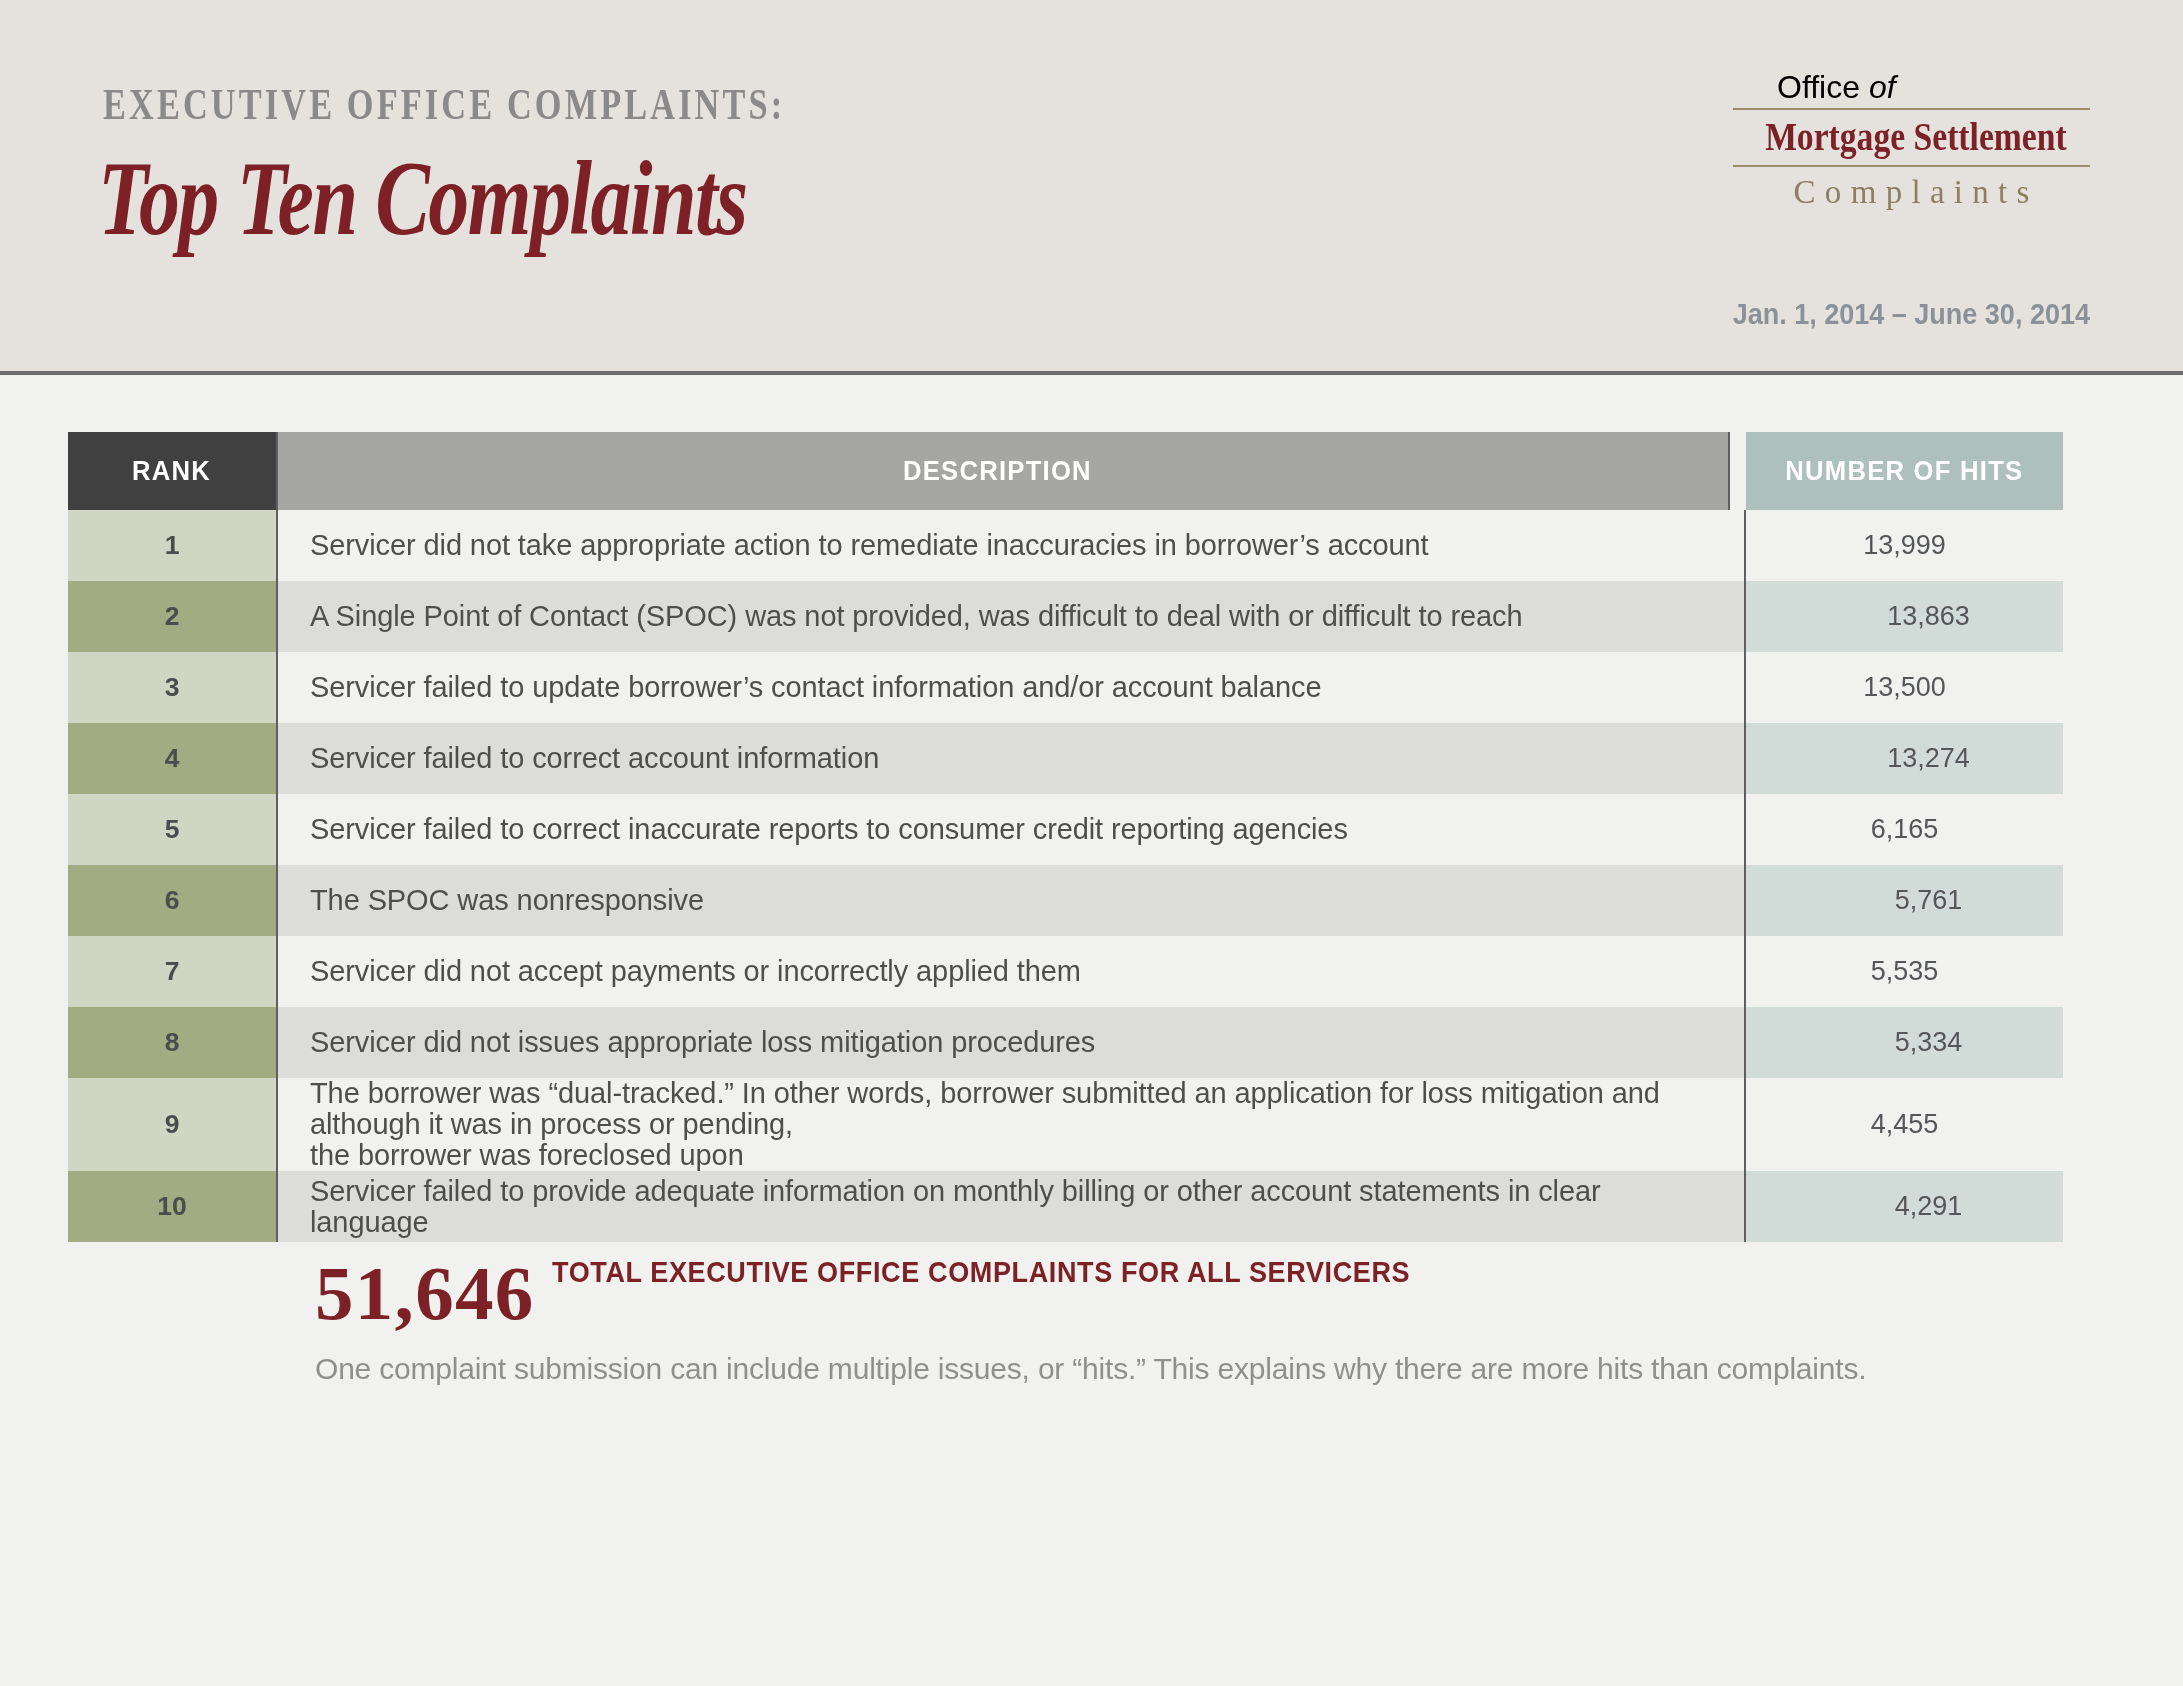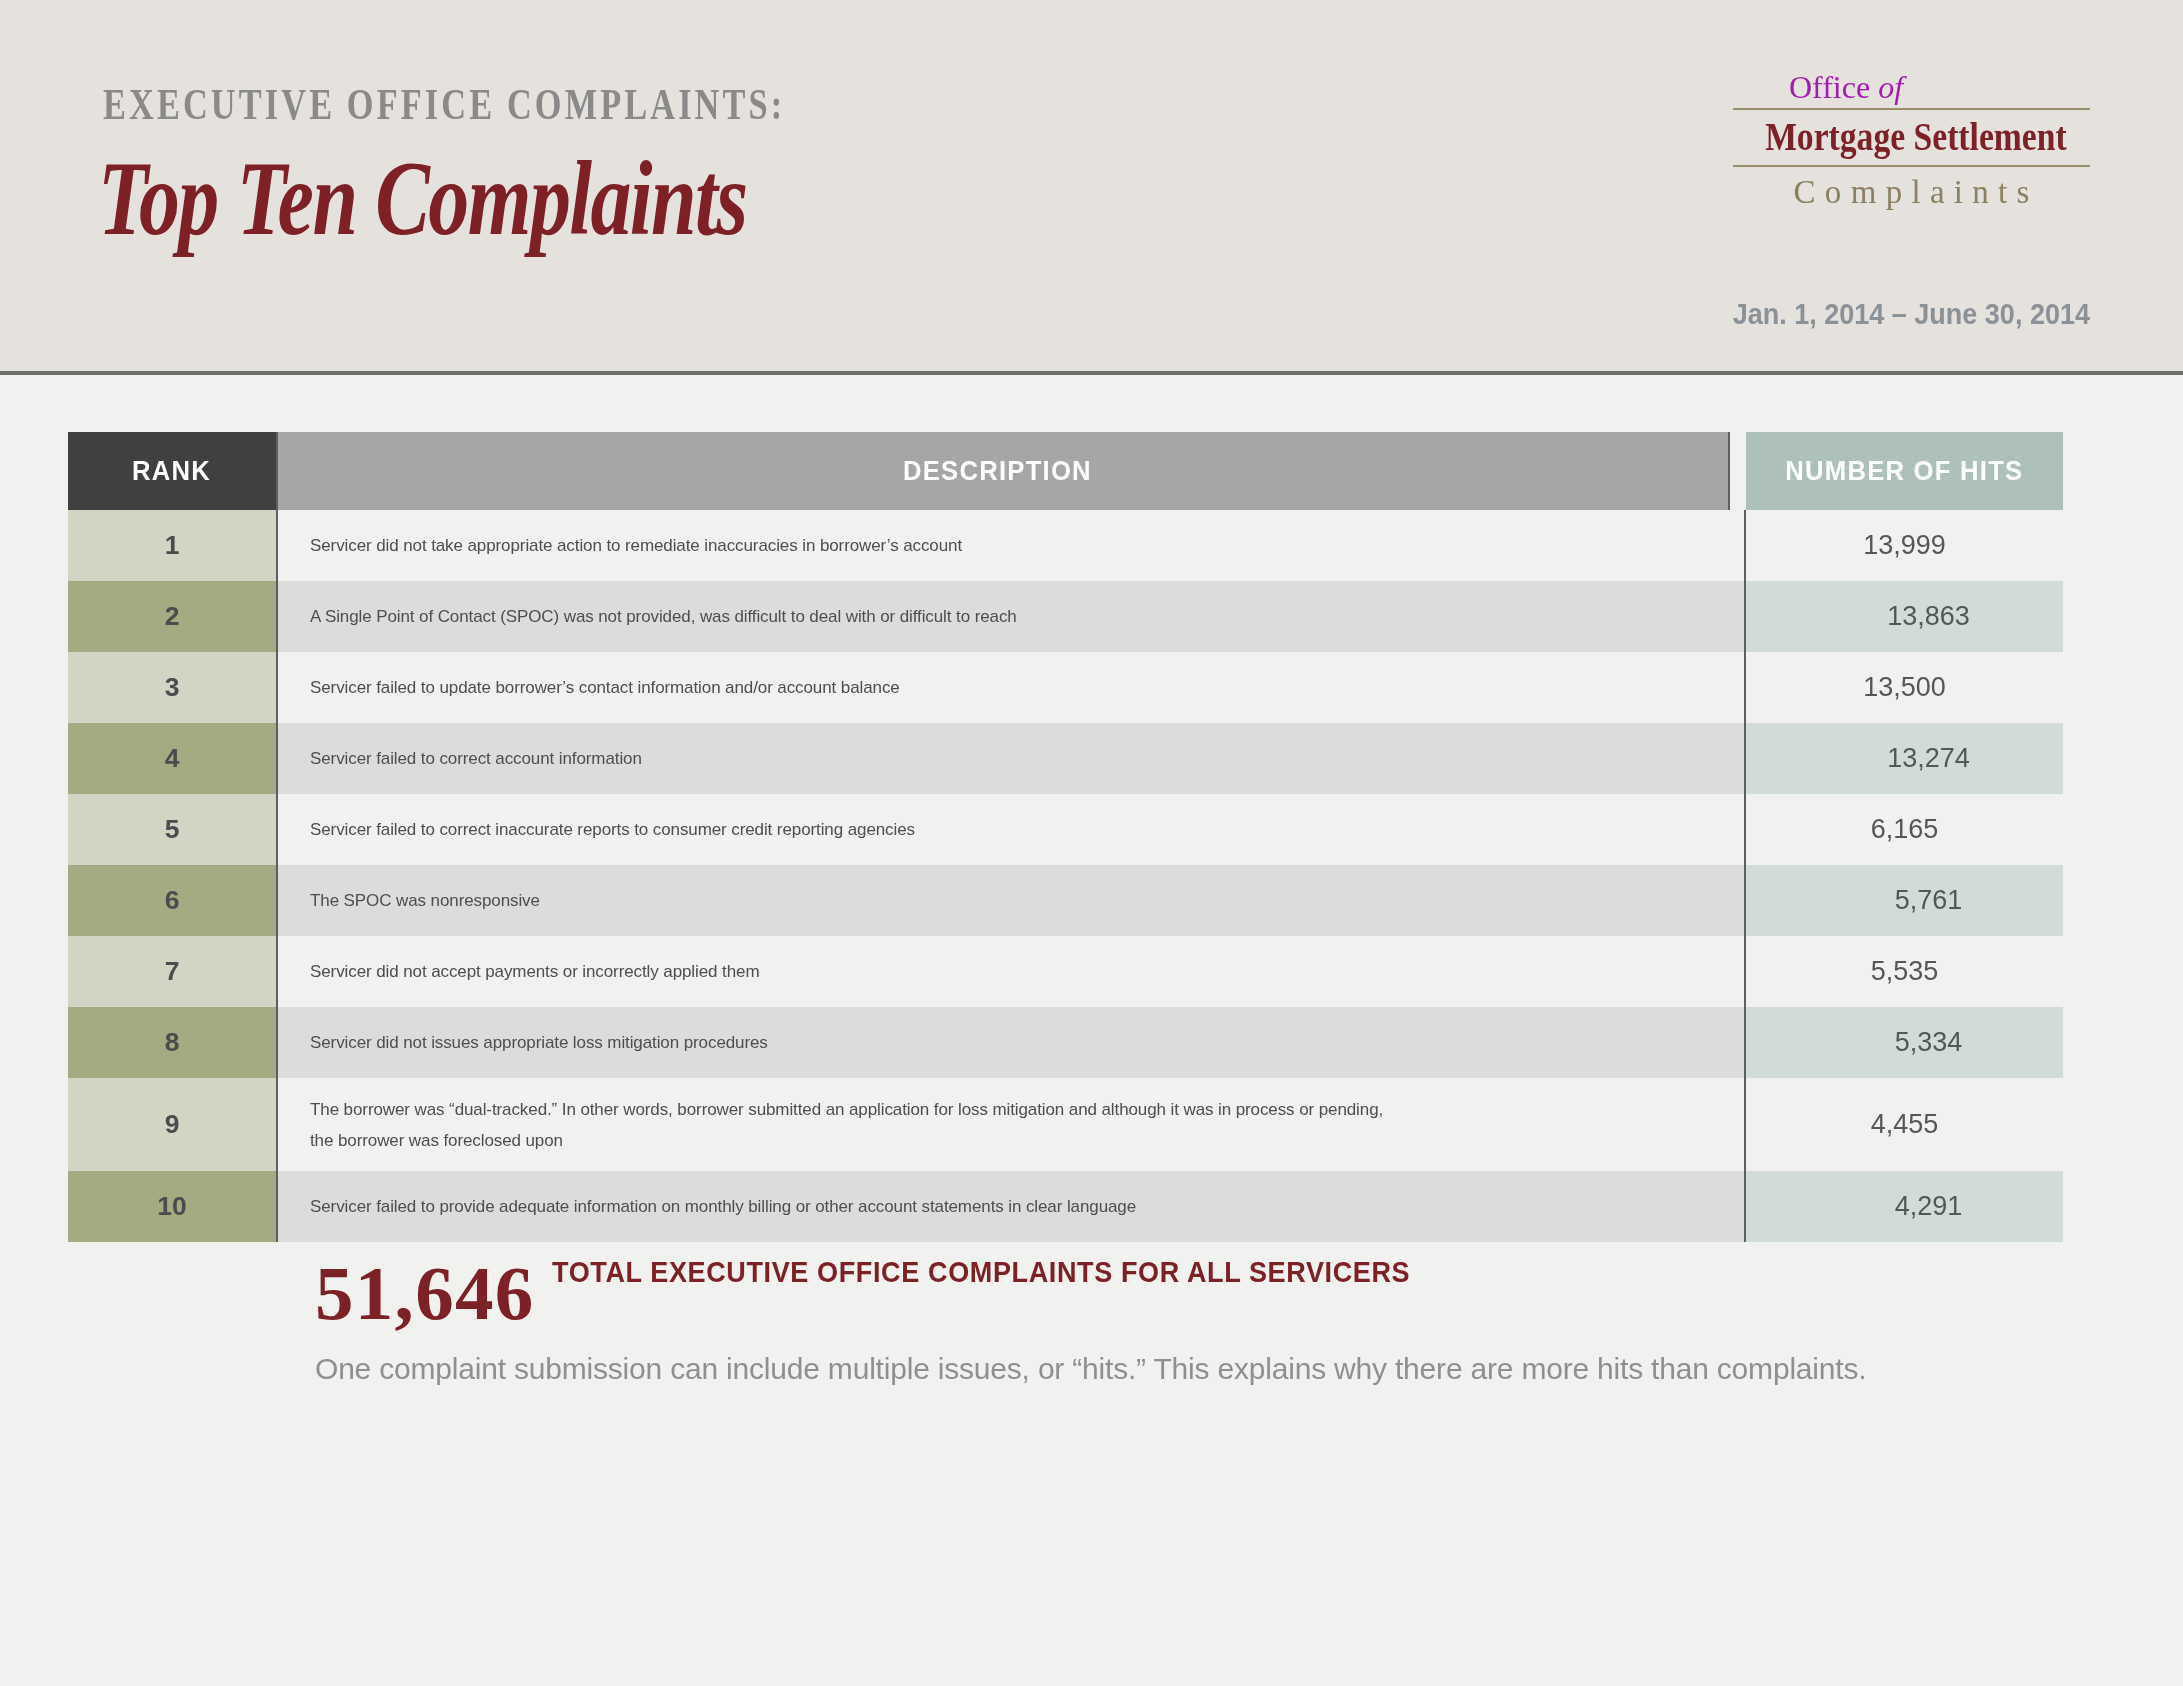--- a/index.html
+++ b/index.html
@@ -22,23 +22,22 @@
     font-family:"Liberation Serif", serif;font-style:italic;font-weight:700;
     font-size:105px;letter-spacing:-2px;color:#7d2127;white-space:nowrap;
     transform:scaleX(.78);transform-origin:left top;line-height:1.05;
   }
   
   .logo{position:absolute;left:1733px;top:71px;width:357px;}
   .logo-line1{position:relative;height:41px;}
   .logo-rule1{position:absolute;left:0;right:0;top:37px;height:2px;background:#9a8d6c;}
   .logo-office{
     position:absolute;left:44px;top:0;background:transparent;
-    font-family:Liberation Serif, serif;font-size:32px;color:#a21caf;line-height:1;
+    font-family:Liberation Sans, sans-serif;font-size:32px;color:#000000;line-height:1;
     white-space:nowrap;
-    margin-left:12px;
   }
   .logo-office .of-italic{font-style:italic;}
   .logo-name{
     margin-top:4px;text-align:center;
     font-family:"Liberation Serif", serif;font-weight:700;font-size:41px;color:#7c2127;
     white-space:nowrap;transform:scaleX(.82);transform-origin:center top;line-height:1;
   }
   .logo-rule2{margin-top:8px;height:2px;background:#9a8d6c;}
   .logo-sub{
     margin-top:9.3px;text-align:center;
@@ -68,21 +67,21 @@
     color:#ffffff;font-weight:700;font-size:27px;letter-spacing:1.3px;line-height:1;
     transform:scaleX(.95);transform-origin:center;white-space:nowrap;
   }
   .rrow.odd  .c-rank{background:#d1d5c3;}
   .rrow.even .c-rank{background:#a2ab81;}
   .rrow.odd  .c-desc{background:#f1f1ef;}
   .rrow.even .c-desc{background:#dcdcda;}
   .rrow.odd  .c-hits{background:#f1f1ef;}
   .rrow.even .c-hits{background:#d1dcd8;padding-left:48px;}
   .rank-num{font-weight:700;font-size:26.5px;color:#4a4c4d;line-height:1;}
-  .desc-text{font-size:17px;color:#4e4e4e;letter-spacing:-0.1px;line-height:31px;white-space:pre-line;}
+  .desc-text{font-size:29px;color:#4e4e4e;letter-spacing:-0.1px;line-height:31px;white-space:pre-line;}
   .hits-num{font-size:27px;color:#54565a;line-height:1;}
   
   .summary{position:absolute;left:315px;top:1255px;display:flex;align-items:flex-start;}
   .total-number{
     font-family:"Liberation Serif", serif;font-weight:700;font-size:77px;
     color:#7c2126;letter-spacing:1.3px;line-height:1;
   }
   .total-label{
     font-weight:700;font-size:30px;color:#7c2126;letter-spacing:0.7px;
     margin-left:17px;white-space:nowrap;

